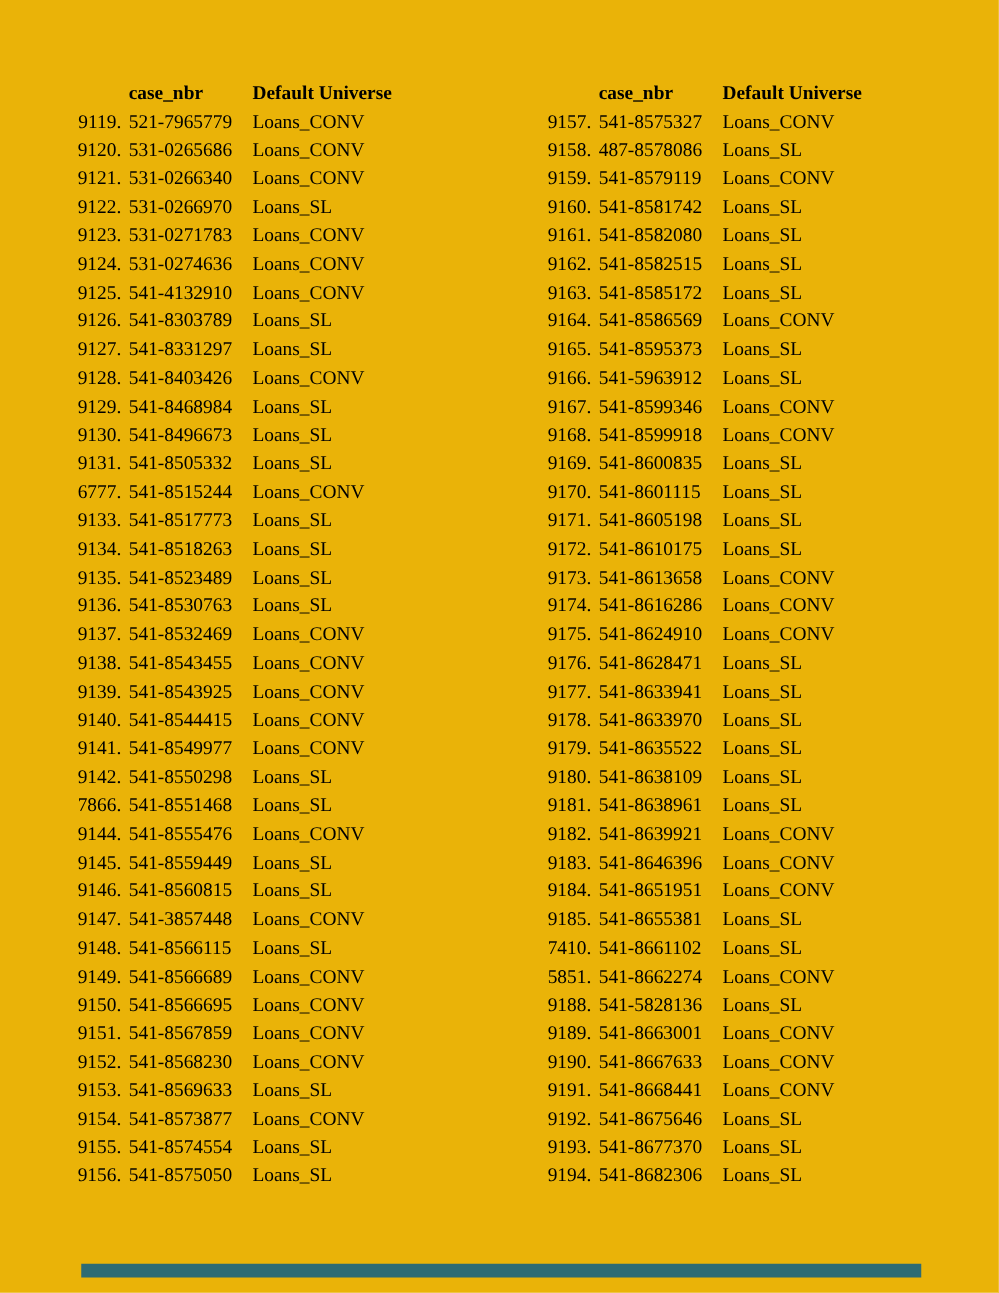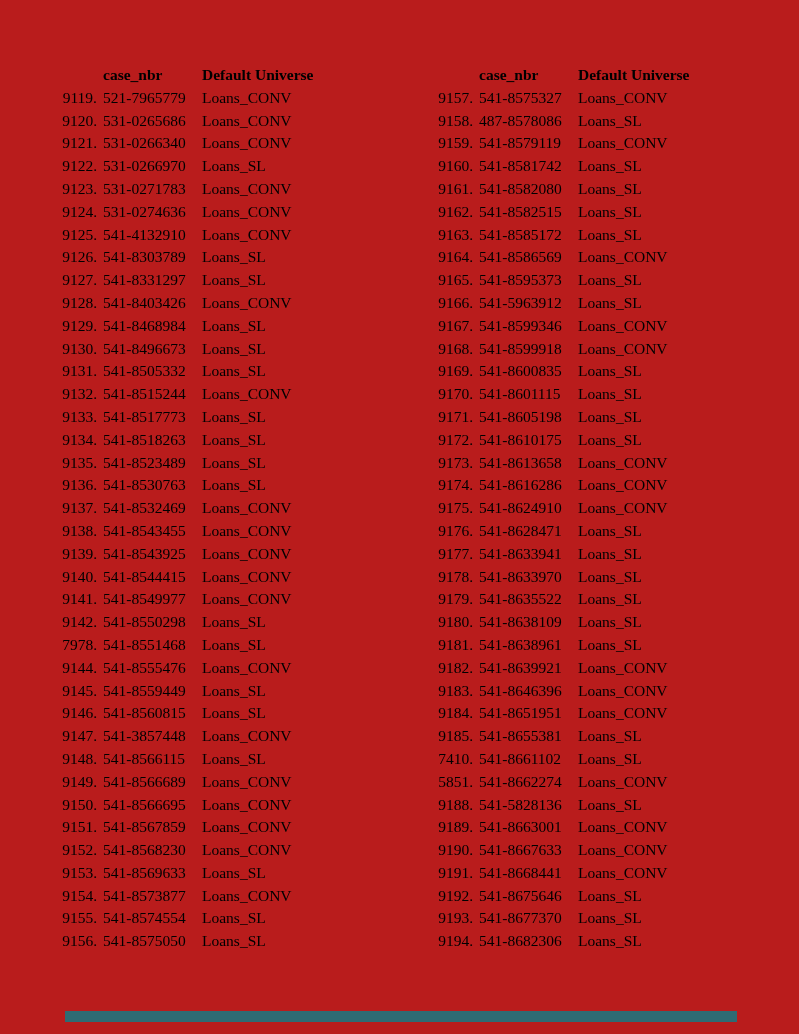--- a/index.html
+++ b/index.html
@@ -4,21 +4,21 @@
 <style>
   html, body { margin: 0; padding: 0; }
   body {
     width: 799px; height: 1034px;
     background: #ffffff;
     position: relative;
     overflow: hidden;
     font-family: "Liberation Serif", "DejaVu Serif", serif;
     color: #000000;
   }
-  .page { position: absolute; inset: 0; background: #b91c1c; }
+  .page { position: absolute; inset: 0; background: #eab308; }
   .block {
     position: absolute;
     top: 66px;
     font-size: 15.5px;
   }
   .block.left  { left: 55px; }
   .block.right { left: 431px; }
   .row {
     display: grid;
     grid-template-columns: 42px 6px 99px auto;
@@ -120,21 +120,21 @@
         <span class="case">541-8496673</span>
         <span class="uni">Loans_SL</span>
       </div>
       <div class="row">
         <span class="num">9131.</span>
         <span class="sp"></span>
         <span class="case">541-8505332</span>
         <span class="uni">Loans_SL</span>
       </div>
       <div class="row">
-        <span class="num">9132.</span>
+        <span class="num">6777.</span>
         <span class="sp"></span>
         <span class="case">541-8515244</span>
         <span class="uni">Loans_CONV</span>
       </div>
       <div class="row">
         <span class="num">9133.</span>
         <span class="sp"></span>
         <span class="case">541-8517773</span>
         <span class="uni">Loans_SL</span>
       </div>
@@ -186,21 +186,21 @@
         <span class="case">541-8549977</span>
         <span class="uni">Loans_CONV</span>
       </div>
       <div class="row">
         <span class="num">9142.</span>
         <span class="sp"></span>
         <span class="case">541-8550298</span>
         <span class="uni">Loans_SL</span>
       </div>
       <div class="row">
-        <span class="num">7978.</span>
+        <span class="num">7866.</span>
         <span class="sp"></span>
         <span class="case">541-8551468</span>
         <span class="uni">Loans_SL</span>
       </div>
       <div class="row">
         <span class="num">9144.</span>
         <span class="sp"></span>
         <span class="case">541-8555476</span>
         <span class="uni">Loans_CONV</span>
       </div>

